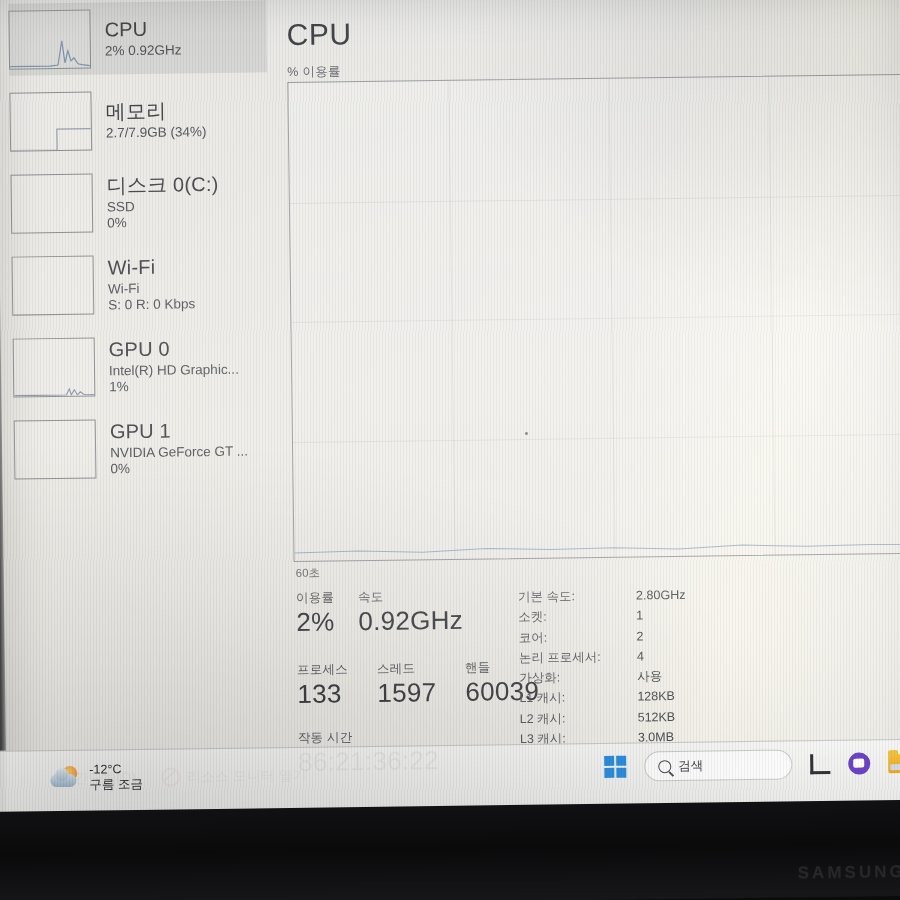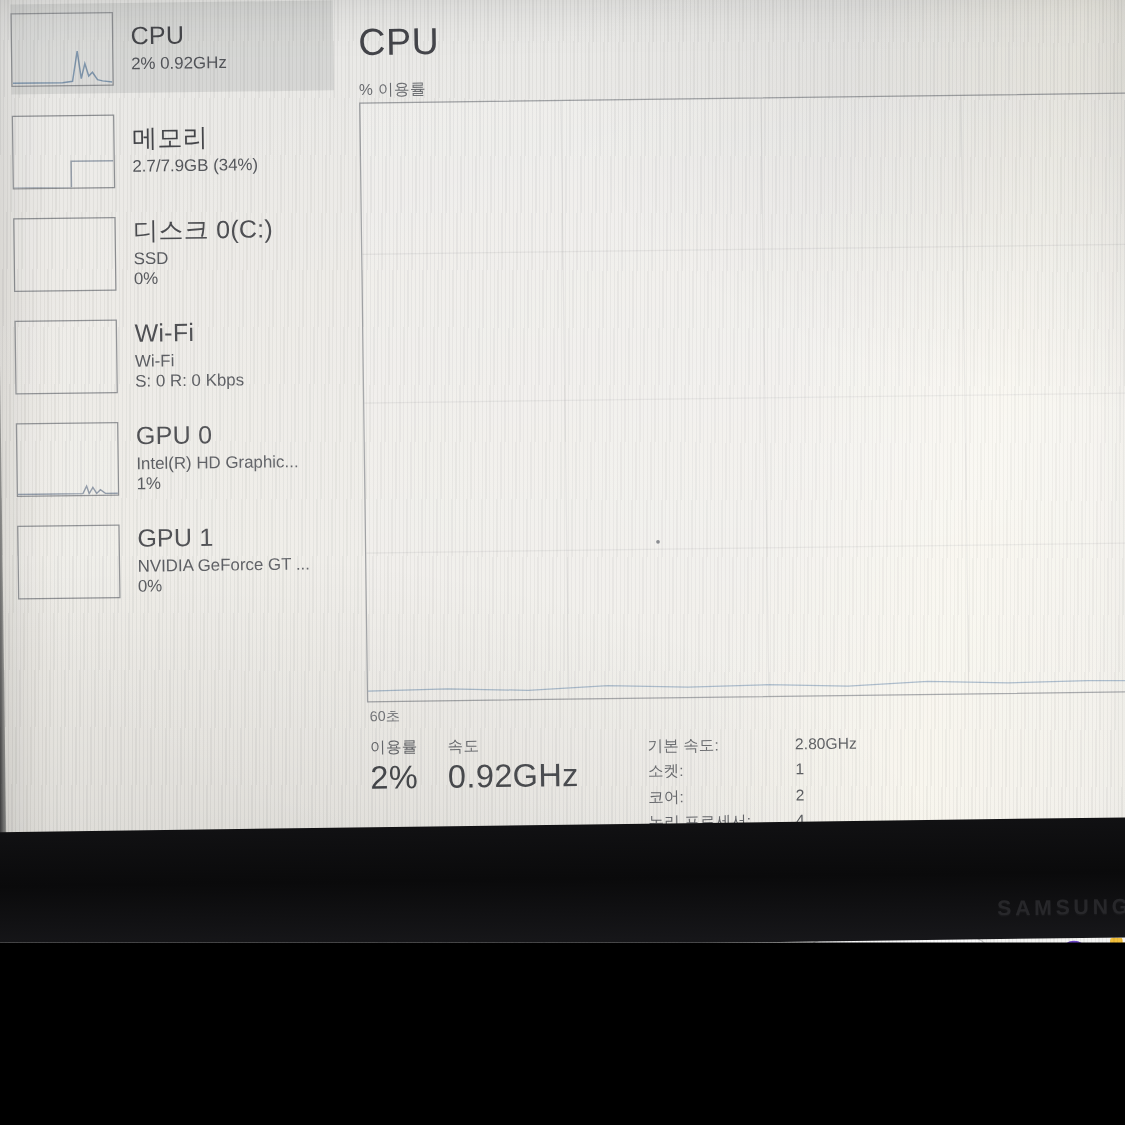--- a/index.html
+++ b/index.html
@@ -1,19 +1,19 @@
 <!DOCTYPE html>
 <html><head>
 <meta charset="utf-8">
 <style>
   html,body{margin:0;padding:0;background:#000;}
   body{width:900px;height:900px;overflow:hidden;font-family:"Liberation Sans",sans-serif;}
 
   
-  #photo{position:relative;width:900px;height:754px;overflow:hidden;background:#0b0b0c;}
+  #photo{position:relative;width:900px;height:900px;overflow:hidden;background:#0b0b0c;}
 
   
   #screen{
     position:absolute;left:-18px;top:-14px;width:952px;height:840px;
     background:
       linear-gradient(103deg, rgba(255,255,255,0) 62%, rgba(255,252,240,.55) 78%, rgba(255,255,255,0) 96%),
       linear-gradient(180deg,#e9e9e7 0%,#eceae6 28%,#eeece7 55%,#efedE8 78%,#e8e7e3 100%);
     transform:rotate(-0.75deg);
     transform-origin:top left;
     box-shadow:0 0 60px rgba(0,0,0,.25) inset;

